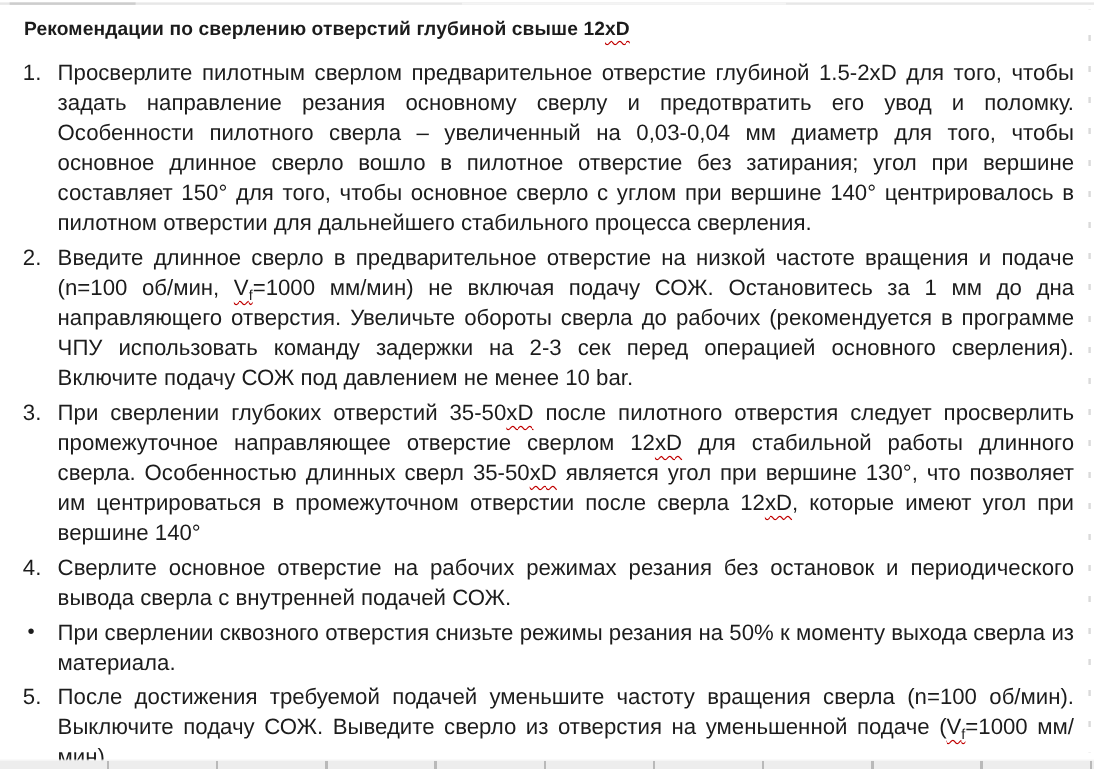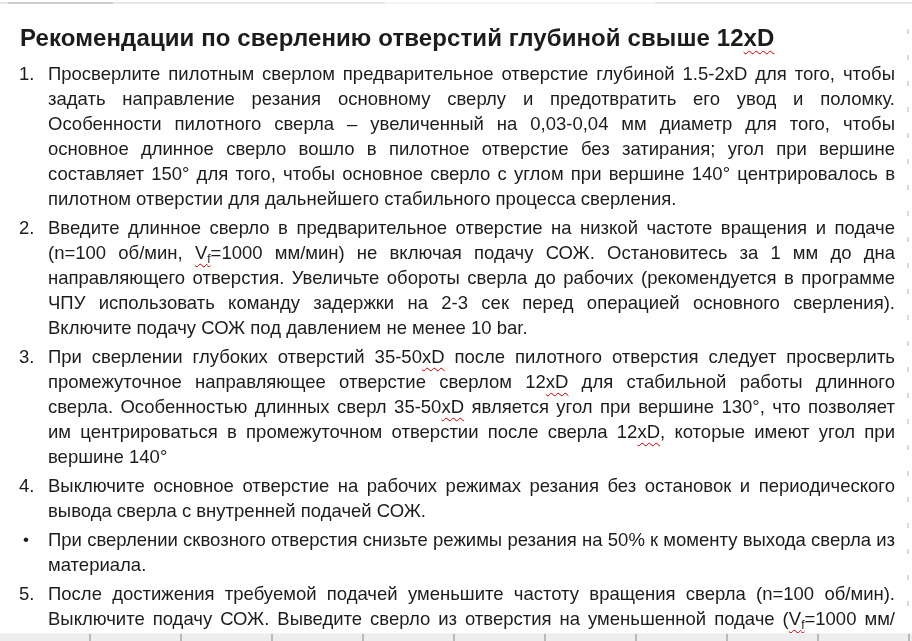--- a/index.html
+++ b/index.html
@@ -28,22 +28,22 @@
   }
 
   .right-edge {
     position: absolute; right: 3px; top: 8px; bottom: 14px; width: 2px;
     background: repeating-linear-gradient(
       to bottom, transparent 0 21px, #dadada 21px 26px);
   }
 
   .title {
     margin: 0;
-    padding: 26px 20px 9px 20px;
-    font-size: 24px;
+    padding: 13px 20px 9px 20px;
+    font-size: 16px;
     font-weight: bold;
     line-height: 24px;
     letter-spacing: 0.1px;
     white-space: nowrap;
   }
 
   .doc-list {
     list-style: none;
     margin: 0;
     padding: 2px 17px 0 0;
@@ -99,20 +99,20 @@
   </div>
 
   <div class="right-edge"></div>
 
   <h1 class="title"><span>Рекомендации по сверлению отверстий глубиной свыше 12</span><span class="sq">xD</span></h1>
 
   <ol class="doc-list">
       <li class="item"><span class="marker">1.</span><span><span>Просверлите пилотным сверлом предварительное отверстие глубиной 1.5-2xD для того, чтобы задать направление резания основному сверлу и предотвратить его увод и поломку. Особенности пилотного сверла – увеличенный на 0,03-0,04 мм диаметр для того, чтобы основное длинное сверло вошло в пилотное отверстие без затирания; угол при вершине составляет 150° для того, чтобы основное сверло с углом при вершине 140° центрировалось в пилотном отверстии для дальнейшего стабильного процесса сверления.</span></span></li>
       <li class="item"><span class="marker">2.</span><span><span>Введите длинное сверло в предварительное отверстие на низкой частоте вращения и подаче (n=100 об/мин, </span><span class="sq">V<sub>f</sub></span><span>=1000 мм/мин) не включая подачу СОЖ. Остановитесь за 1 мм до дна направляющего отверстия. Увеличьте обороты сверла до рабочих (рекомендуется в программе ЧПУ использовать команду задержки на 2-3 сек перед операцией основного сверления). Включите подачу СОЖ под давлением не менее 10 bar.</span></span></li>
       <li class="item"><span class="marker">3.</span><span><span>При сверлении глубоких отверстий 35-50</span><span class="sq">xD</span><span> после пилотного отверстия следует просверлить промежуточное направляющее отверстие сверлом 12</span><span class="sq">xD</span><span> для стабильной работы длинного сверла. Особенностью длинных сверл 35-50</span><span class="sq">xD</span><span> является угол при вершине 130°, что позволяет им центрироваться в промежуточном отверстии после сверла 12</span><span class="sq">xD</span><span>, которые имеют угол при вершине 140°</span></span></li>
-      <li class="item"><span class="marker">4.</span><span><span>Выключите основное отверстие на рабочих режимах резания без остановок и периодического вывода сверла с внутренней подачей СОЖ.</span></span></li>
+      <li class="item"><span class="marker">4.</span><span><span>Сверлите основное отверстие на рабочих режимах резания без остановок и периодического вывода сверла с внутренней подачей СОЖ.</span></span></li>
       <li class="item"><span class="marker bullet">•</span><span><span>При сверлении сквозного отверстия снизьте режимы резания на 50% к моменту выхода сверла из материала.</span></span></li>
       <li class="item"><span class="marker">5.</span><span><span>После достижения требуемой подачей уменьшите частоту вращения сверла (n=100 об/мин). Выключите подачу СОЖ. Выведите сверло из отверстия на уменьшенной подаче (</span><span class="sq">V<sub>f</sub></span><span>=1000 мм/мин).</span></span></li>
     </ol>
 
   <div class="bottom-strip"></div>
 
 </div>
 
 </body></html>

